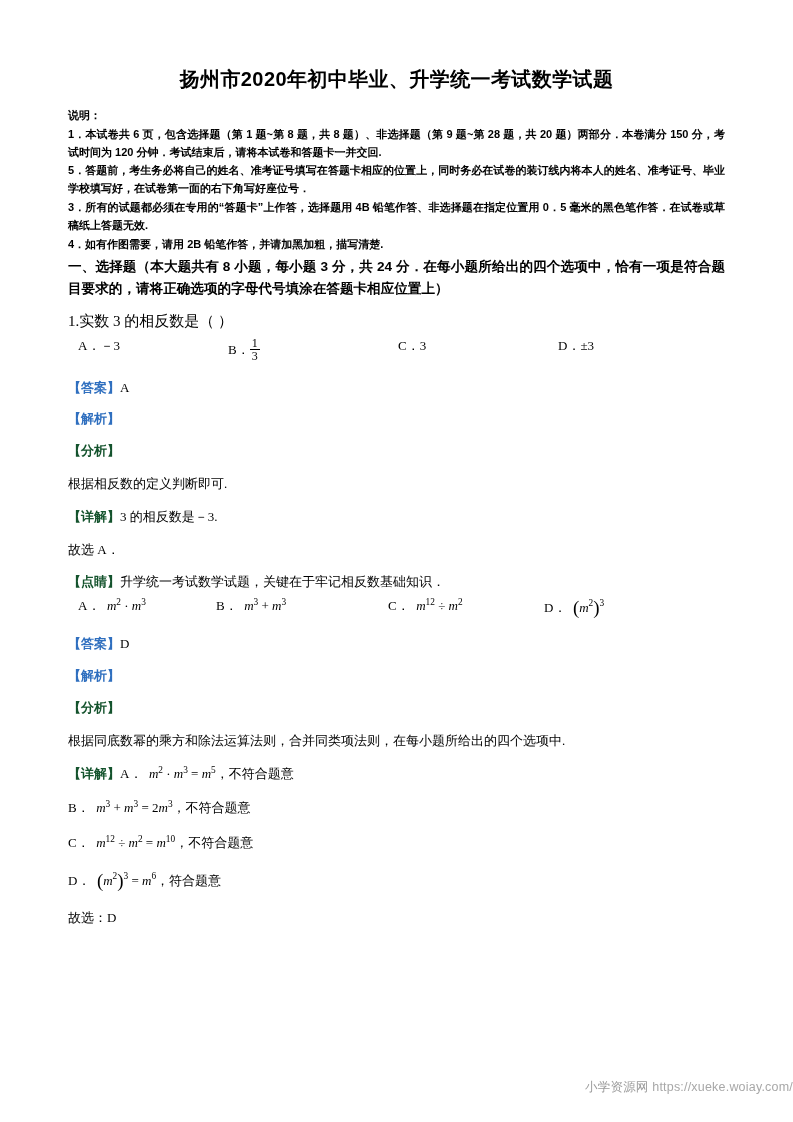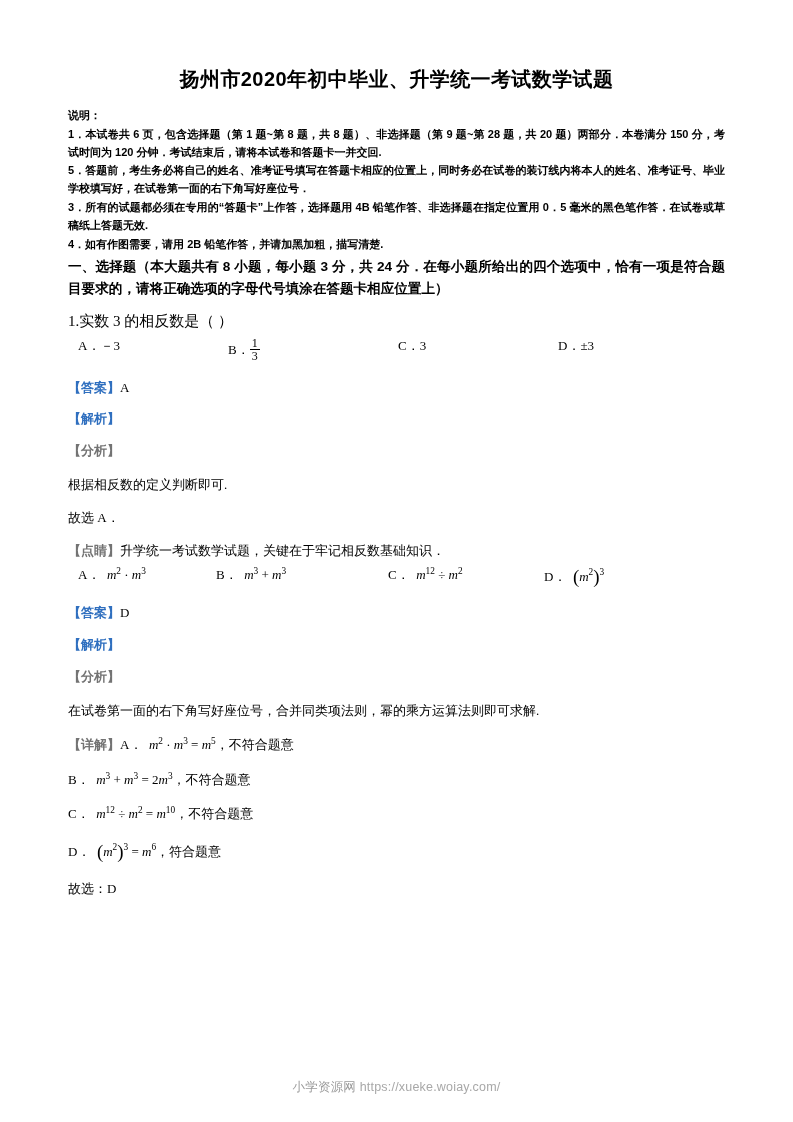--- a/index.html
+++ b/index.html
@@ -79,23 +79,23 @@
     font-size: 13px;
     line-height: 1.6;
     margin: 11px 0 0 0;
   }
   .tag {
     color: #2f6fbf;
     font-family: "Liberation Sans", sans-serif;
     font-weight: bold;
   }
   .tag-plain {
-    font-family: Liberation Mono, monospace;
-    font-weight: bold;
-    color: #737373;
+    font-family: Liberation Serif, serif;
+    font-weight: bold;
+    color: #14532d;
   }
   .ans-val {
     font-family: "Liberation Serif", serif;
     font-weight: normal;
     color: #000;
   }
   .para {
     font-size: 13px;
     line-height: 1.6;
     margin: 12px 0 0 0;
@@ -113,21 +113,21 @@
 
   .math { font-family: "Liberation Serif", serif; font-style: italic; }
   sup.e { font-style: normal; font-size: 0.72em; vertical-align: super; }
   .big-paren { font-size: 1.45em; vertical-align: -0.12em; font-style: normal; }
 
   .watermark {
     position: absolute;
     left: 0;
     right: 0;
     bottom: 26px;
-    text-align: center;
+    text-align: right;
     font-size: 12.5px;
     color: #a8a8a8;
     font-family: "Liberation Sans", sans-serif;
     letter-spacing: 0.2px;
   }
   .wm-logo { color: #9a9a9a; }
 </style>
 </head>
 <body>
 
@@ -155,40 +155,41 @@
   </div>
 
   <div class="tag-line"><span class="tag">【答案】</span><span class="ans-val">A</span></div>
 
   <div class="tag-line"><span class="tag">【解析】</span></div>
 
   <div class="tag-line"><span class="tag-plain">【分析】</span></div>
 
   <div class="para">根据相反数的定义判断即可.</div>
 
+  <div class="para"><span class="tag-plain">【详解】</span><span>3 的相反数是－3.</span></div>
 
   <div class="para">故选 A．</div>
 
   <div class="para"><span class="tag-plain">【点睛】</span><span>升学统一考试数学试题，关键在于牢记相反数基础知识．</span></div>
 
 
   <div class="opts opts2">
     <span class="opt opt-a">A．&nbsp;&nbsp;<span class="math">m</span><sup class="e">2</sup> · <span class="math">m</span><sup class="e">3</sup></span>
     <span class="opt opt-b">B．&nbsp;&nbsp;<span class="math">m</span><sup class="e">3</sup> + <span class="math">m</span><sup class="e">3</sup></span>
     <span class="opt opt-c">C．&nbsp;&nbsp;<span class="math">m</span><sup class="e">12</sup> ÷ <span class="math">m</span><sup class="e">2</sup></span>
     <span class="opt opt-d">D．&nbsp;&nbsp;<span class="big-paren">(</span><span class="math">m</span><sup class="e">2</sup><span class="big-paren">)</span><sup class="e">3</sup></span>
   </div>
 
   <div class="tag-line"><span class="tag">【答案】</span><span class="ans-val">D</span></div>
 
   <div class="tag-line"><span class="tag">【解析】</span></div>
 
   <div class="tag-line"><span class="tag-plain">【分析】</span></div>
 
-  <div class="para">在试卷第一面的右下角写好座位号，合并同类项法则，幂的乘方运算法则即可求解.</div>
+  <div class="para">根据同底数幂的乘方和除法运算法则，合并同类项法则，在每小题所给出的四个选项中.</div>
 
   <div class="para"><span class="tag-plain">【详解】</span>A．&nbsp;&nbsp;<span class="math">m</span><sup class="e">2</sup> · <span class="math">m</span><sup class="e">3</sup> = <span class="math">m</span><sup class="e">5</sup>，不符合题意</div>
 
   <div class="para">B．&nbsp;&nbsp;<span class="math">m</span><sup class="e">3</sup> + <span class="math">m</span><sup class="e">3</sup> = 2<span class="math">m</span><sup class="e">3</sup>，不符合题意</div>
 
   <div class="para">C．&nbsp;&nbsp;<span class="math">m</span><sup class="e">12</sup> ÷ <span class="math">m</span><sup class="e">2</sup> = <span class="math">m</span><sup class="e">10</sup>，不符合题意</div>
 
   <div class="para">D．&nbsp;&nbsp;<span class="big-paren">(</span><span class="math">m</span><sup class="e">2</sup><span class="big-paren">)</span><sup class="e">3</sup> = <span class="math">m</span><sup class="e">6</sup>，符合题意</div>
 
   <div class="para">故选：D</div>

